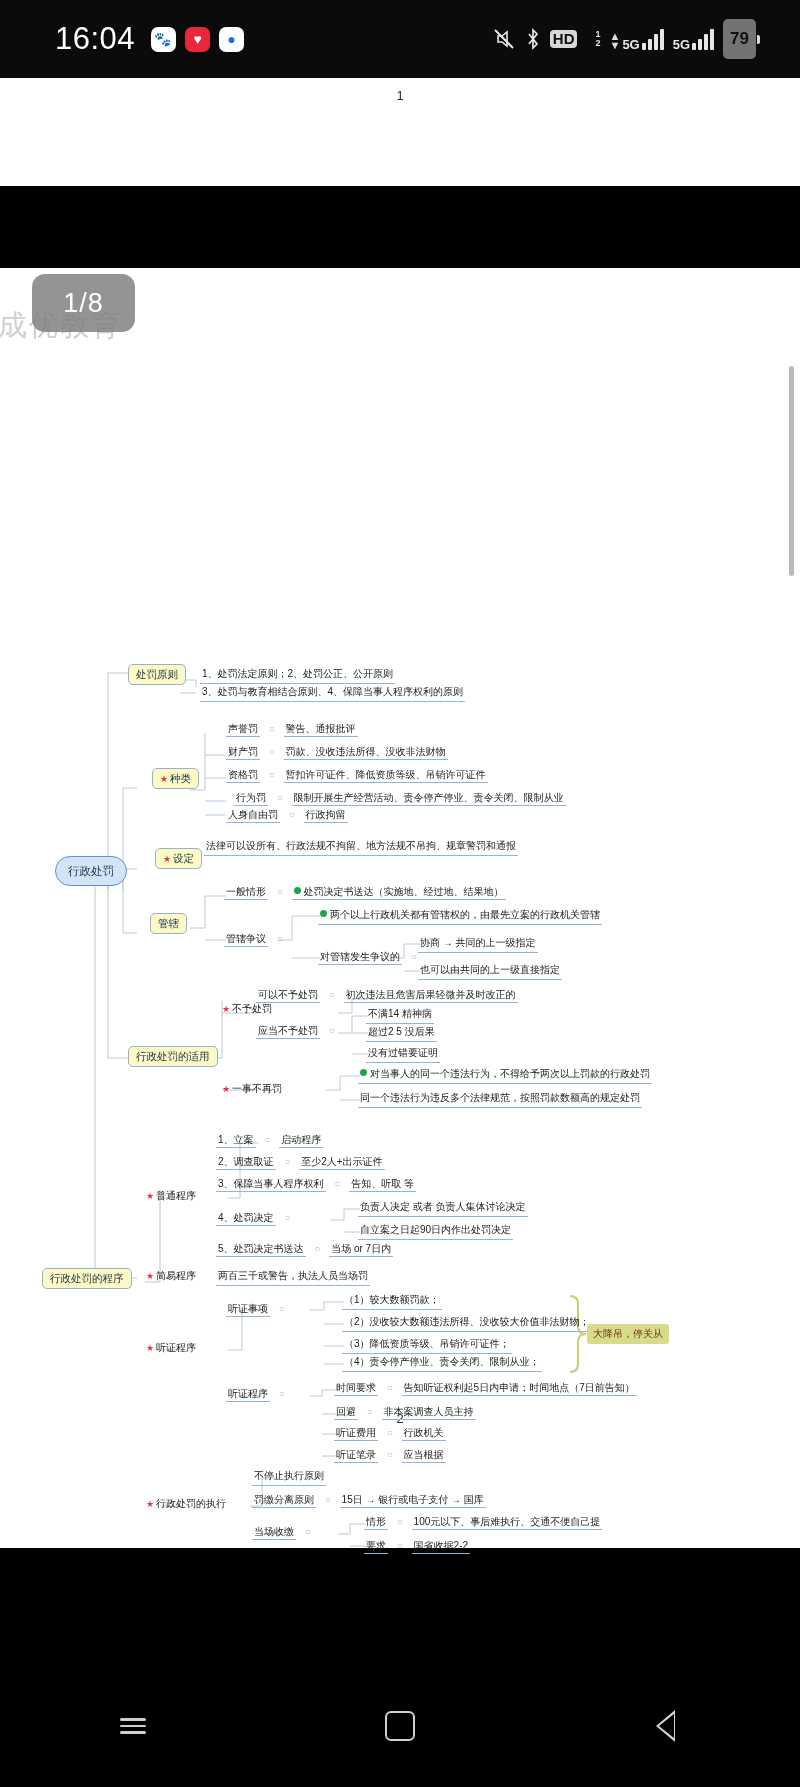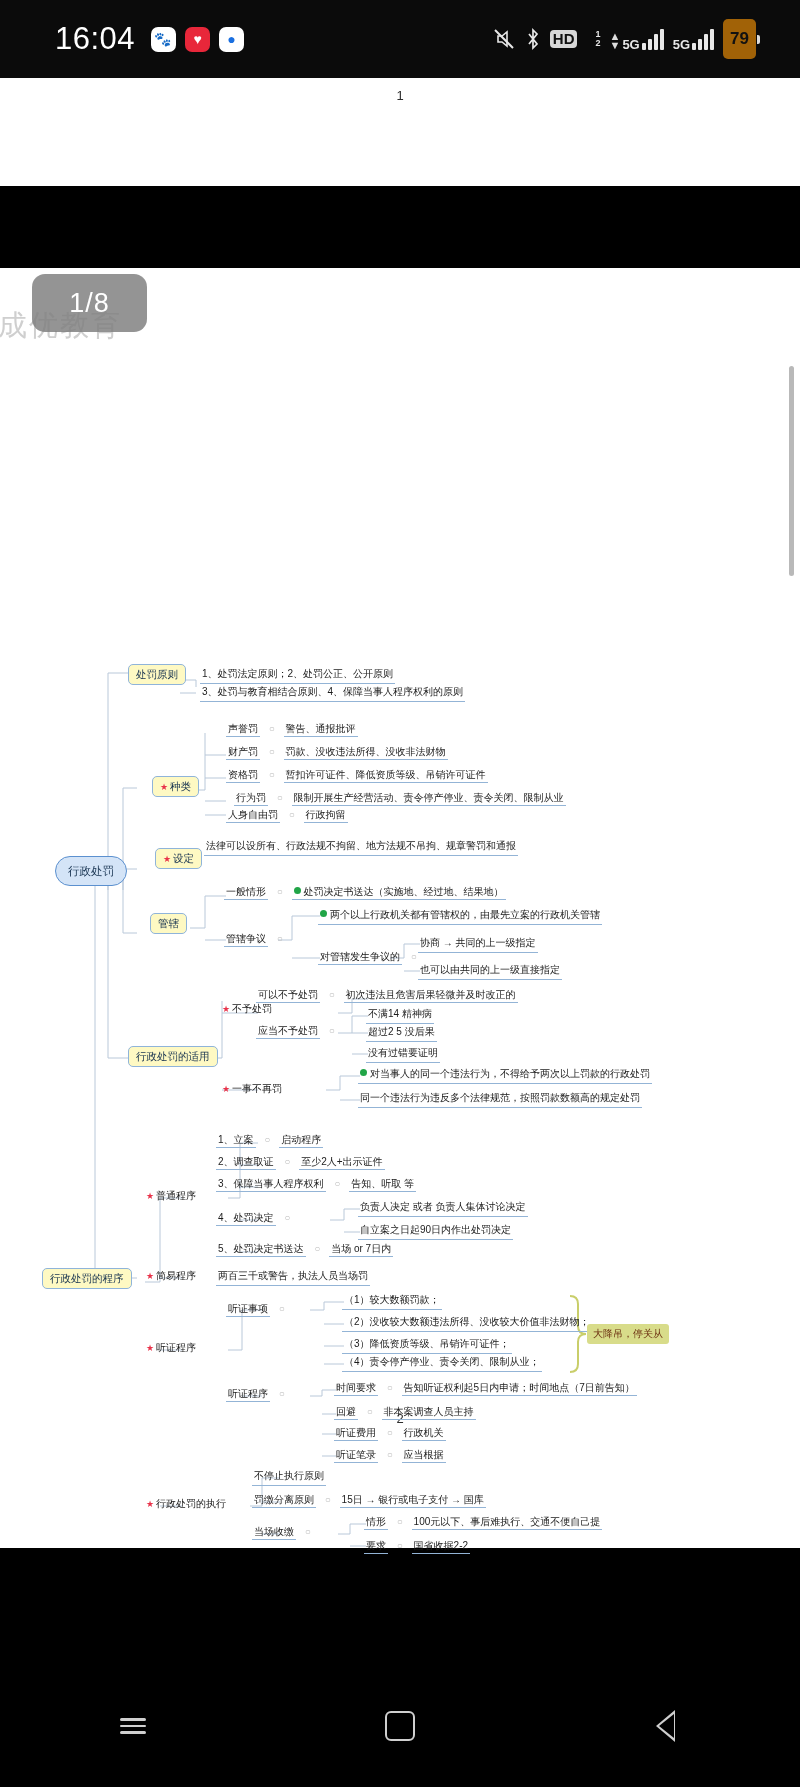--- a/index.html
+++ b/index.html
@@ -29,33 +29,33 @@
   .hd-wrap{ display:flex; align-items:flex-end; gap:18px; }
   .hd-12{ display:flex; flex-direction:column; font-size:9px; line-height:9px; color:#e8e8e8; }
   .netgrp{ display:flex; align-items:flex-end; gap:2px; }
   .net-label{ font-size:13px; font-weight:bold; color:#e8e8e8; line-height:11px; }
   .bars{ display:flex; align-items:flex-end; gap:2px; height:22px; }
   .bars i{ display:block; width:4px; background:#e8e8e8; border-radius:1px; }
   .bars i:nth-child(1){height:7px}.bars i:nth-child(2){height:11px}
   .bars i:nth-child(3){height:16px}.bars i:nth-child(4){height:21px}
   .arrows{ font-size:11px; line-height:9px; color:#ddd; display:flex; flex-direction:column; }
   .battery{ display:flex; align-items:center; }
-  .bat-body{ background:#a16207; color:#111; font-size:17px; font-weight:bold;
+  .bat-body{ background:#737373; color:#111; font-size:17px; font-weight:bold;
              border-radius:5px; padding:10px 7px; }
   .bat-tip{ width:3px; height:9px; background:#dcdcdc; border-radius:0 2px 2px 0; margin-left:1px; }
 
   
   .viewer{ position:absolute; left:0; top:78px; width:800px; height:1587px; background:#fff; }
   .page-num-top{ position:absolute; left:0; top:10px; width:800px; text-align:center;
                  font-size:13px; color:#2d2d2d; }
   .dark-gap{ position:absolute; left:0; top:108px; width:800px; height:82px; background:#000; }
   .page-sheet{ position:absolute; left:0; top:190px; width:800px; height:1280px; background:#fff; }
   .dark-gap2{ position:absolute; left:0; top:1470px; width:800px; height:117px; background:#000; }
 
-  .pagebadge{ position:absolute; left:32px; top:196px; width:115px; height:58px;
+  .pagebadge{ position:absolute; left:32px; top:196px; width:103px; height:58px;
               background:rgba(125,125,125,.82); border-radius:13px;
               display:flex; align-items:center; justify-content:center;
               color:#fff; font-size:27px; letter-spacing:1px; z-index:40; }
   .watermark{ position:absolute; left:-2px; top:228px; font-size:29px; color:#cfcfcf;
               letter-spacing:2px; z-index:30; }
 
   .scrollbar{ position:absolute; right:6px; top:288px; width:5px; height:210px;
               background:#b9b9b9; border-radius:3px; z-index:45; }
 
   .doc-title{ position:absolute; left:0; top:305px; width:800px; text-align:center;
@@ -248,21 +248,21 @@
 
       <path d="M570,1028 q8,0 8,8 l0,22 q0,8 8,8 q-8,0 -8,8 l0,22 q0,8 -8,8" fill="none" stroke="#c9ce6a" stroke-width="2"></path>
     </svg>
 
     <div class="node boxnode root" style="left:55px; top:588px;border-radius:15px;">行政处罚</div>
 
     <div class="node boxnode" style="left:128px; top:396px;">处罚原则</div>
     <div class="node ul" style="left:200px; top:400px;">1、处罚法定原则；2、处罚公正、公开原则</div>
     <div class="node ul" style="left:200px; top:418px;">3、处罚与教育相结合原则、4、保障当事人程序权利的原则</div>
 
-    <div class="node boxnode" style="left:152px; top:500px;margin-top:8px;">
+    <div class="node boxnode" style="left:152px; top:500px;">
       <span class="star">★</span><span>种类</span>
     </div>
     <div class="node" style="left:226px; top:455px;">
       <span class="ul">声誉罚</span>
       <span style="margin:0 6px; color:#bbb;">○</span>
       <span class="ul">警告、通报批评</span>
     </div>
     <div class="node" style="left:226px; top:478px;">
       <span class="ul">财产罚</span>
       <span style="margin:0 6px; color:#bbb;">○</span>

